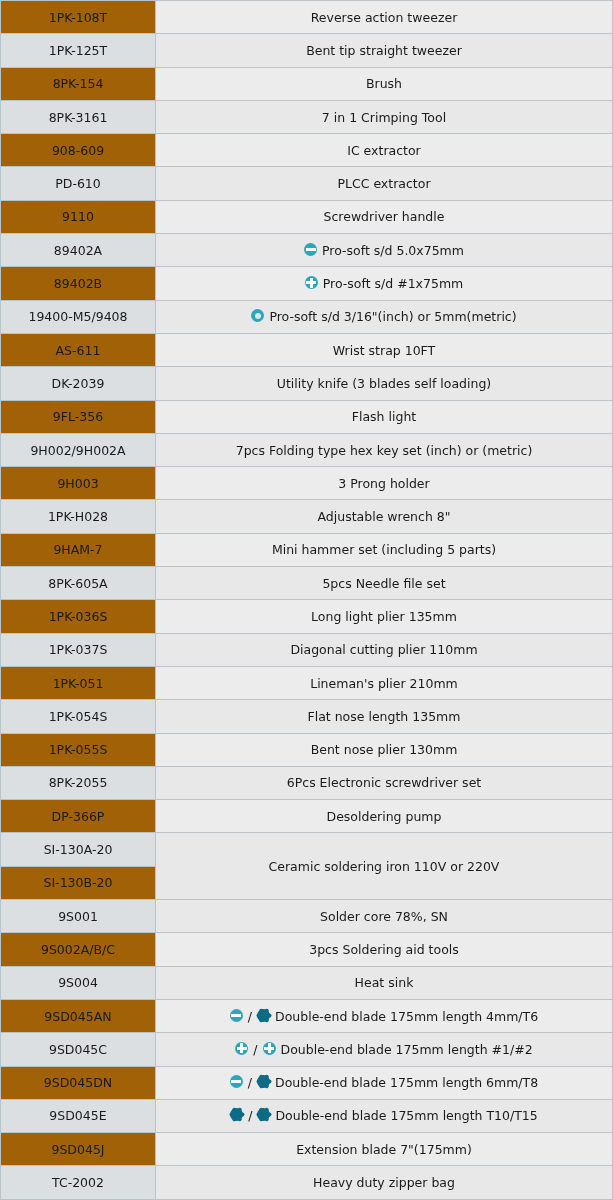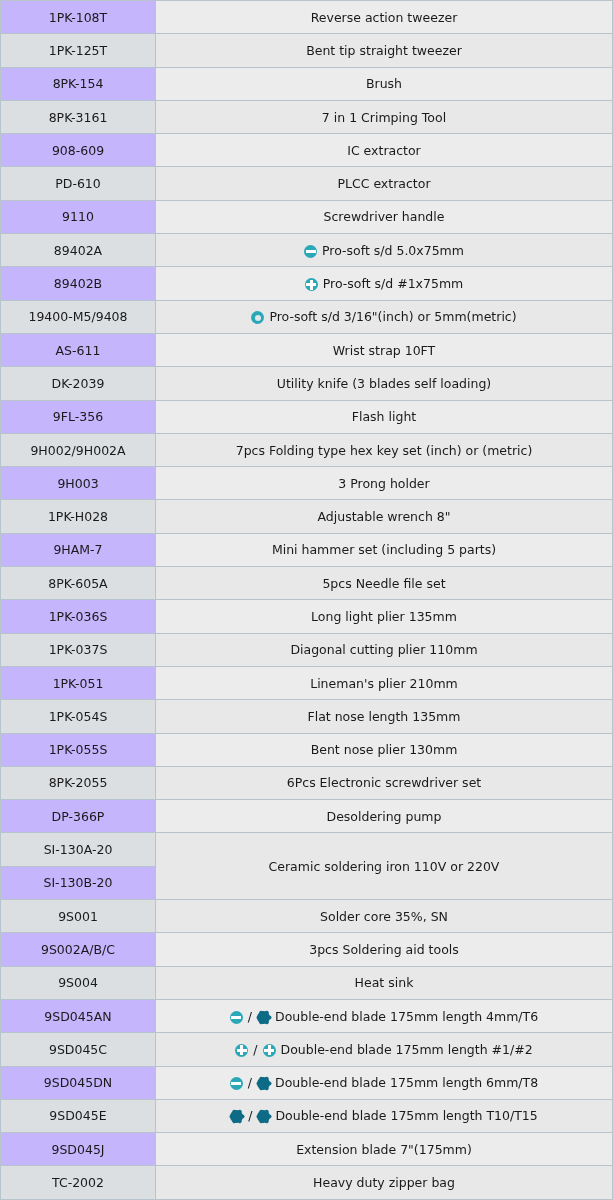--- a/index.html
+++ b/index.html
@@ -22,34 +22,34 @@
     border: 1px solid #b8c4cb;
     color: #1a1a1a;
     font-size: 12.5px;
     text-align: center;
     vertical-align: middle;
     padding: 0 4px;
     line-height: 1.2;
   }
   .col-code {
     width: 146px;
-    background: #c4b5fd;
+    background: #a16207;
     font-size: 12.5px;
   }
   .col-desc {
     background: #ececec;
   }
   tr:nth-child(even) .col-code { background: #dcdfe2; }
   tr:nth-child(even) .col-desc { background: #e8e8e8; }
   .row-h {
     height: 33.3px;
   }
   .desc-inner {
     display: flex;
-    align-items: flex-end;
+    align-items: flex-start;
     justify-content: center;
     gap: 5px;
     white-space: nowrap;
   }
   .ic {
     display: inline-block;
     width: 13px;
     height: 13px;
     position: relative;
     flex: 0 0 auto;
@@ -352,21 +352,21 @@
           </div>
         </td>
     </tr>
     <tr class="row-h">
       <td class="col-code">SI-130B-20</td>
     </tr>
     <tr class="row-h">
       <td class="col-code">9S001</td>
       <td class="col-desc">
           <div class="desc-inner">
-            <span>Solder core 35%, SN</span>
+            <span>Solder core 78%, SN</span>
           </div>
         </td>
     </tr>
     <tr class="row-h">
       <td class="col-code">9S002A/B/C</td>
       <td class="col-desc">
           <div class="desc-inner">
             <span>3pcs Soldering aid tools</span>
           </div>
         </td>

